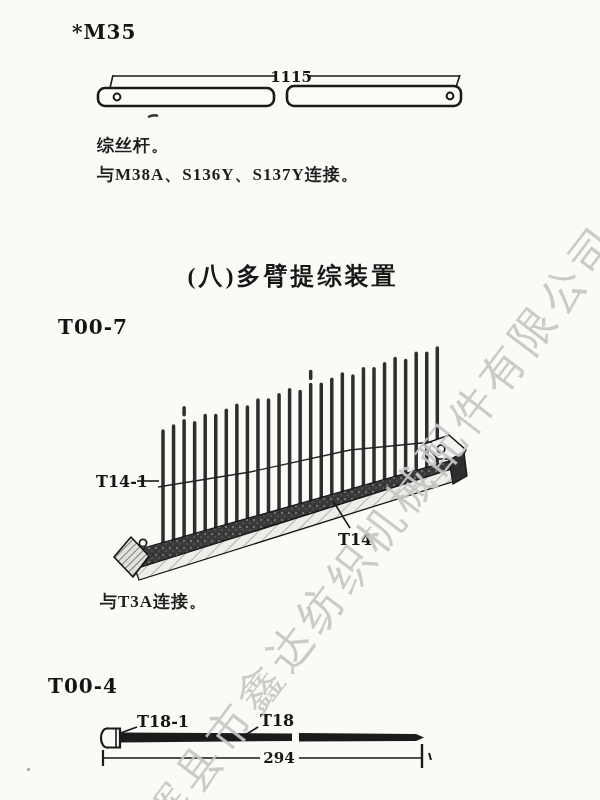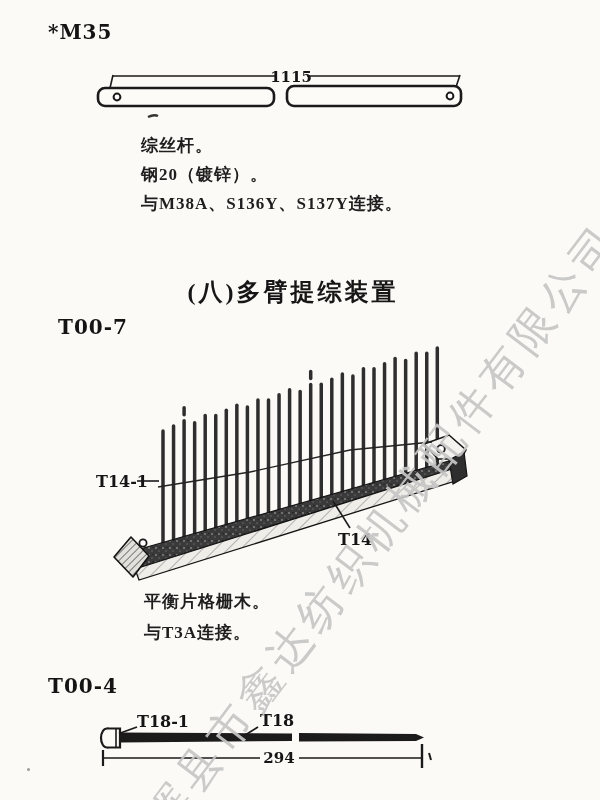--- a/index.html
+++ b/index.html
@@ -11,64 +11,63 @@
   .part-code{
     position:absolute;
     font-family:"DejaVu Serif",serif;font-weight:bold;font-size:20px;
     color:#141414;letter-spacing:1px;
   }
   .heading{
     position:absolute;left:0;width:586px;text-align:center;
     font-size:24px;font-weight:bold;letter-spacing:3px;color:#161616;
   }
   .textblock{position:absolute;font-size:17px;font-weight:600;color:#1e1e1e;letter-spacing:1px;}
-  .textblock .cline{white-space:nowrap;line-height:29px;margin-left:44px;}
+  .textblock .cline{white-space:nowrap;line-height:29px;}
   .tb2 .cline{line-height:31px;}
   .drawing{position:absolute;}
   text.dlabel{font-family:"DejaVu Serif",serif;font-weight:bold;font-size:16px;fill:#151515;}
   text.dim{font-family:"DejaVu Serif",serif;font-weight:bold;font-size:15px;fill:#151515;}
   #pins line{stroke:#2e2e2e;stroke-width:3.5;stroke-linecap:round;}
   .watermark{
     position:absolute;left:383px;top:527px;
     transform:translate(-50%,-50%) rotate(-52.7deg);
     transform-origin:center;
     font-family:"Liberation Sans",sans-serif;
     font-size:44px;letter-spacing:6px;white-space:nowrap;
     font-weight:500;z-index:6;opacity:.92;
   }
   .speck{position:absolute;width:3px;height:3px;border-radius:50%;background:#9a9a9a;}
 </style>
 </head>
 <body>
 
 <div class="page" style="background: rgb(251, 250, 247); color: rgb(28, 28, 28);">
 
-  <div class="part-code" style="left:48px;top:20px">*M35</div>
+  <div class="part-code" style="left:72px;top:20px">*M35</div>
 
   <svg class="drawing" viewBox="90 58 390 68" style="left:90px;top:58px;width:390px;height:68px">
     <g stroke="#1a1a1a" fill="none" stroke-width="1.6">
       <path d="M113,76 L276,76 M307,76 L460,76"></path>
       <path d="M113,75 L110,88"></path>
       <path d="M460,75 L455,90"></path>
     </g>
     <text class="dim" x="291" y="82" text-anchor="middle">1115</text>
     <rect x="98" y="88" width="176" height="18" rx="7" fill="#fcfbf8" stroke="#1a1a1a" stroke-width="2.6"></rect>
     <rect x="287" y="86" width="174" height="20" rx="7" fill="#fcfbf8" stroke="#1a1a1a" stroke-width="2.6"></rect>
     <circle cx="117" cy="97" r="3.4" fill="#ffffff" stroke="#1a1a1a" stroke-width="2"></circle>
     <circle cx="450" cy="96" r="3.4" fill="#ffffff" stroke="#1a1a1a" stroke-width="2"></circle>
     <path d="M148,117 q6,-3 10,-1" stroke="#333" stroke-width="2.4" fill="none"></path>
   </svg>
 
   <div class="textblock tb1" style="left:97px;top:131px">
     <div class="cline">综丝杆。</div>
-    <div class="cline">钢20（镀锌）。</div>
     <div class="cline">与M38A、S136Y、S137Y连接。</div>
   </div>
 
-  <div class="heading" style="top:276px">(八)多臂提综装置</div>
+  <div class="heading" style="top:260px">(八)多臂提综装置</div>
 
   <div class="part-code" style="left:58px;top:315px">T00-7</div>
 
   <svg class="drawing" viewBox="60 338 485 255" style="left:60px;top:338px;width:485px;height:255px">
     <defs>
       <pattern id="speckle" width="7" height="7" patternUnits="userSpaceOnUse">
         <rect width="7" height="7" fill="#3a3a3a"></rect>
         <circle cx="2" cy="2" r="0.9" fill="#8a8a8a"></circle>
         <circle cx="5" cy="5" r="0.7" fill="#777777"></circle>
         <circle cx="6" cy="1.5" r="0.5" fill="#0a0a0a"></circle>
@@ -126,21 +125,20 @@
       <circle cx="441" cy="449" r="3.8" fill="#ffffff" stroke="#1a1a1a" stroke-width="1.8"></circle>
     </g>
 
     <path d="M137,481 L159,481" stroke="#1a1a1a" stroke-width="1.6"></path>
     <text class="dlabel" x="96" y="487">T14-1</text>
     <path d="M350,528 L333,501" stroke="#1a1a1a" stroke-width="1.6"></path>
     <text class="dlabel" x="338" y="545">T14</text>
   </svg>
 
   <div class="textblock tb2" style="left:100px;top:586px">
-    <div class="cline">平衡片格栅木。</div>
     <div class="cline">与T3A连接。</div>
   </div>
 
   <div class="part-code" style="left:48px;top:674px">T00-4</div>
 
   <svg class="drawing" viewBox="90 703 350 78" style="left:90px;top:703px;width:350px;height:78px">
     <g>
       <ellipse cx="107" cy="738" rx="6" ry="9.5" fill="#fbfaf7" stroke="#1a1a1a" stroke-width="2.2"></ellipse>
       <path d="M107,728.5 L120,728.5 L120,747.5 L107,747.5" fill="#fbfaf7" stroke="#1a1a1a" stroke-width="2.2"></path>
       <line x1="116" y1="729" x2="116" y2="747" stroke="#1a1a1a" stroke-width="1.6"></line>

